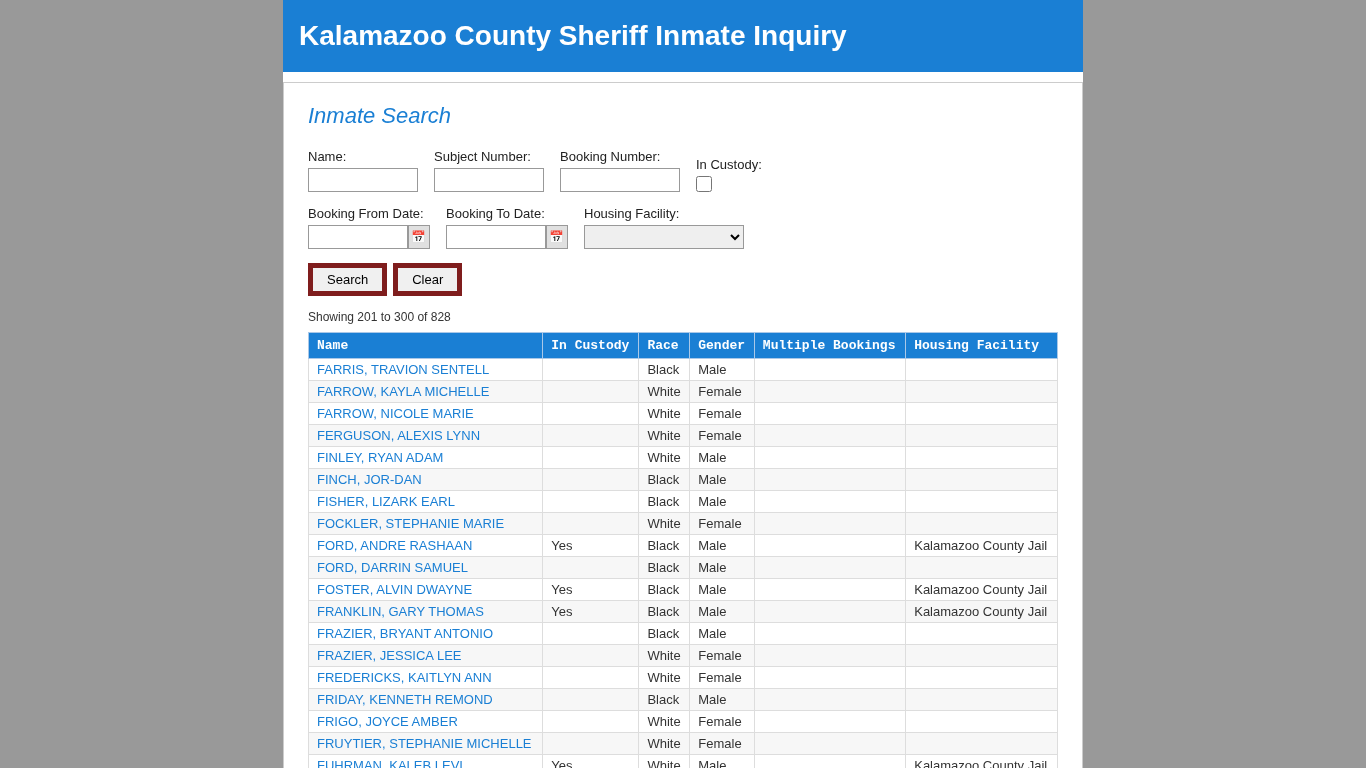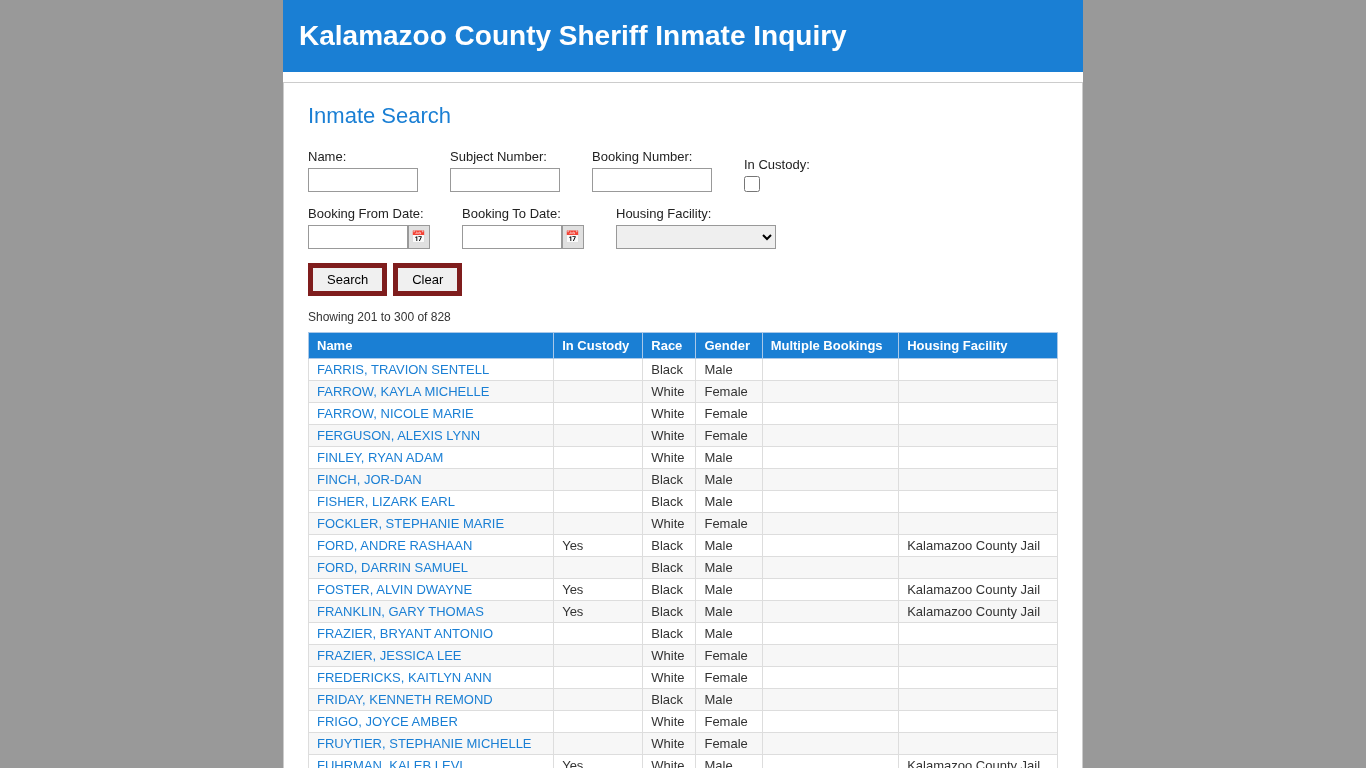--- a/index.html
+++ b/index.html
@@ -27,25 +27,26 @@
       padding: 20px 24px;
       background: #fff;
       border: 1px solid #ccc;
       margin: 10px 0;
     }
     #page-title {
       color: #1a7fd4;
       font-size: 22px;
       margin-bottom: 20px;
       font-weight: normal;
+      font-style: italic;
     }
     .form-row {
       display: flex;
       align-items: flex-end;
-      gap: 32px;
+      gap: 16px;
       margin-bottom: 14px;
     }
     .form-field {
       display: flex;
       flex-direction: column;
     }
     .form-field label {
       margin-bottom: 4px;
       font-size: 13px;
       color: #222;
@@ -116,20 +117,21 @@
     }
     table thead tr {
       background: #1a7fd4;
       color: #fff;
     }
     table thead th {
       padding: 5px 8px;
       text-align: left;
       font-weight: bold;
       border: 1px solid #aac8e8;
+      font-family: Liberation Mono, monospace;
     }
     table tbody tr {
       background: #fff;
     }
     table tbody tr:nth-child(even) {
       background: #f7f7f7;
     }
     table tbody td {
       padding: 3px 8px;
       border: 1px solid #ddd;

